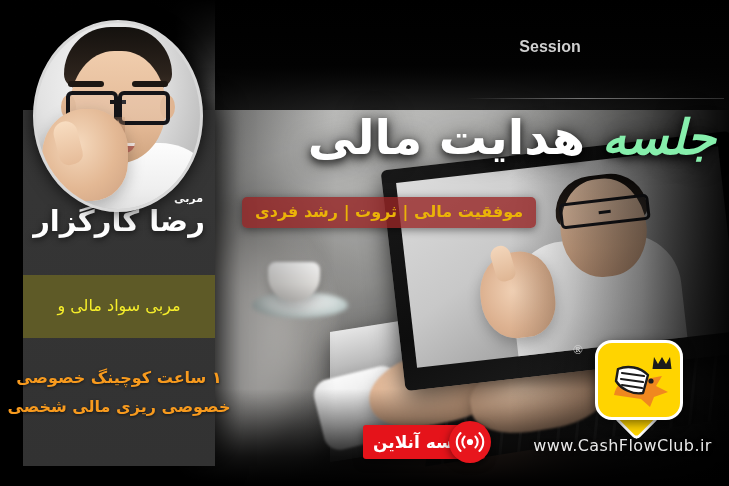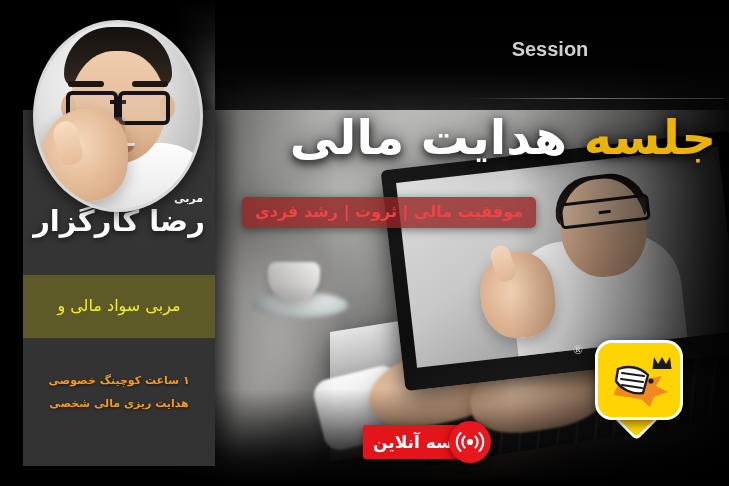--- a/index.html
+++ b/index.html
@@ -184,42 +184,42 @@
   .eng-block{
     position:absolute;left:380px;top:38px;width:340px;
     text-align:center;direction:ltr;
     font-family:"Liberation Sans",sans-serif;
   }
   .eng-line1{
     color:#f18a12;font-size:21px;font-weight:bold;line-height:1.12;
     letter-spacing:.2px;
   }
   .eng-line2{
-    color:#cfcfcf;font-size:20px;font-weight:bold;line-height:1.12;
+    color:#cfcfcf;font-size:16px;font-weight:bold;line-height:1.12;
   }
 
   
   .headline{
     position:absolute;left:236px;top:112px;width:480px;
     text-align:right;direction:rtl;
     font-size:48px;font-weight:bold;line-height:1.06;
     white-space:nowrap;
     text-shadow:0 3px 10px rgba(0,0,0,.95), 0 0 26px rgba(0,0,0,.8);
   }
-  .headline .accent{color:#eab308;}
+  .headline .accent{color:#86efac;font-style:italic;}
   .headline .plain{color:#ffffff;text-align:center;}
 
   
   .subtitle-strip{
     position:absolute;left:242px;top:197px;
     padding:5px 13px 7px;
     background:rgba(150,36,36,.80);
     border-radius:5px;
     direction:rtl;
-    color:#ef4444;
+    color:#eab308;
     font-size:16px;font-weight:bold;
     white-space:nowrap;
     box-shadow:0 2px 8px rgba(0,0,0,.45);
   }
 
   
   .panel{
     position:absolute;left:23px;top:110px;width:192px;height:356px;
     background:linear-gradient(180deg,#363636 0%,#323232 100%);
     box-shadow:0 0 28px rgba(0,0,0,.75);
@@ -248,21 +248,21 @@
   .olive-line{
     color:#f6ee2a;font-size:16px;font-weight:normal;line-height:1.42;
     white-space:nowrap;
   }
   .offer-box{
     position:absolute;left:0;right:0;top:240px;height:84px;
     display:flex;flex-direction:column;align-items:center;justify-content:center;
     direction:rtl;gap:10px;
   }
   .offer-line{
-    color:#f79a1e;font-size:11px;font-weight:bold;white-space:nowrap;
+    color:#f79a1e;font-size:16px;font-weight:bold;white-space:nowrap;
     text-shadow:0 1px 3px rgba(0,0,0,.6);
   }
 
   
   .avatar{
     position:absolute;left:33px;top:20px;width:164px;height:186px;
     border-radius:50%;
     background:radial-gradient(ellipse at 38% 32%, #f7f7f7 0%, #e2e2e2 42%, #bdbdbd 78%, #9e9e9e 100%);
     border:3px solid #d8d8d8;
     box-shadow:0 0 18px rgba(0,0,0,.8);
@@ -432,21 +432,21 @@
       <span class="role-small">مربی</span>
       <div class="presenter-name">رضا کارگزار</div>
     </div>
 
     <div class="olive-box">
       <div class="olive-line">مربی سواد مالی و</div>
     </div>
 
     <div class="offer-box">
       <div class="offer-line">۱ ساعت کوچینگ خصوصی</div>
-      <div class="offer-line">هدایت ریزی مالی شخصی</div>
+      <div class="offer-line">خصوصی ریزی مالی شخصی</div>
     </div>
   </div>
 
   <div class="avatar">
     <div class="av-shirt"></div>
     <div class="av-hair"></div>
     <div class="av-face"></div>
     <div class="av-ear l"></div>
     <div class="av-ear r"></div>
     <div class="av-brow l"></div>
@@ -485,14 +485,15 @@
         <path d="M10 52 c2-12 12-18 22-17 l10 1 16-3 -6 10 12 6 -14 5 -4 10 -9-8 -27-4 z" fill="#f0881f"></path>
         <circle cx="47" cy="38" r="2.6" fill="#1b1b1b"></circle>
 
         <path d="M14 26 c10-4 22-2 30 6 l-5 18 c-10 2 -22-4 -27-12 z" fill="#ffffff" stroke="#1b1b1b" stroke-width="2.4" stroke-linejoin="round"></path>
         <path d="M18 30 l22 3 M17 36 l22 3 M18 42 l20 3" stroke="#1b1b1b" stroke-width="2.2" stroke-linecap="round"></path>
       </svg>
     </div>
     <span class="logo-reg">®</span>
   </div>
 
+  <div class="brand-url">www.CashFlowClub.ir</div>
 
 </div>
 
 </body></html>

